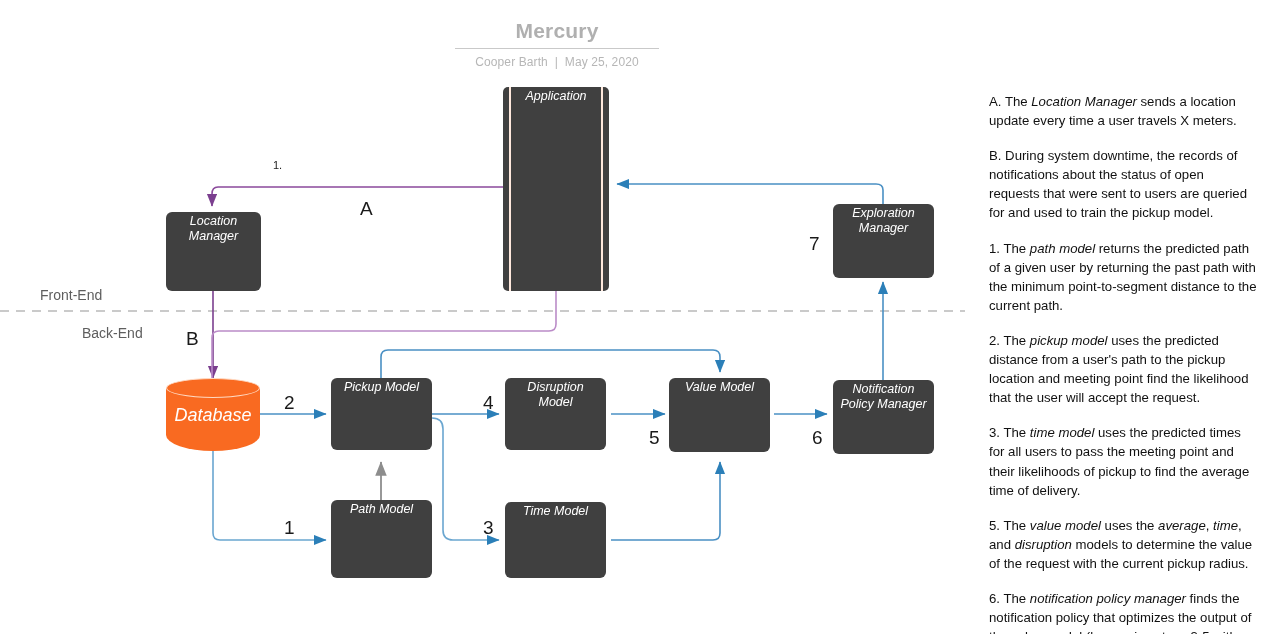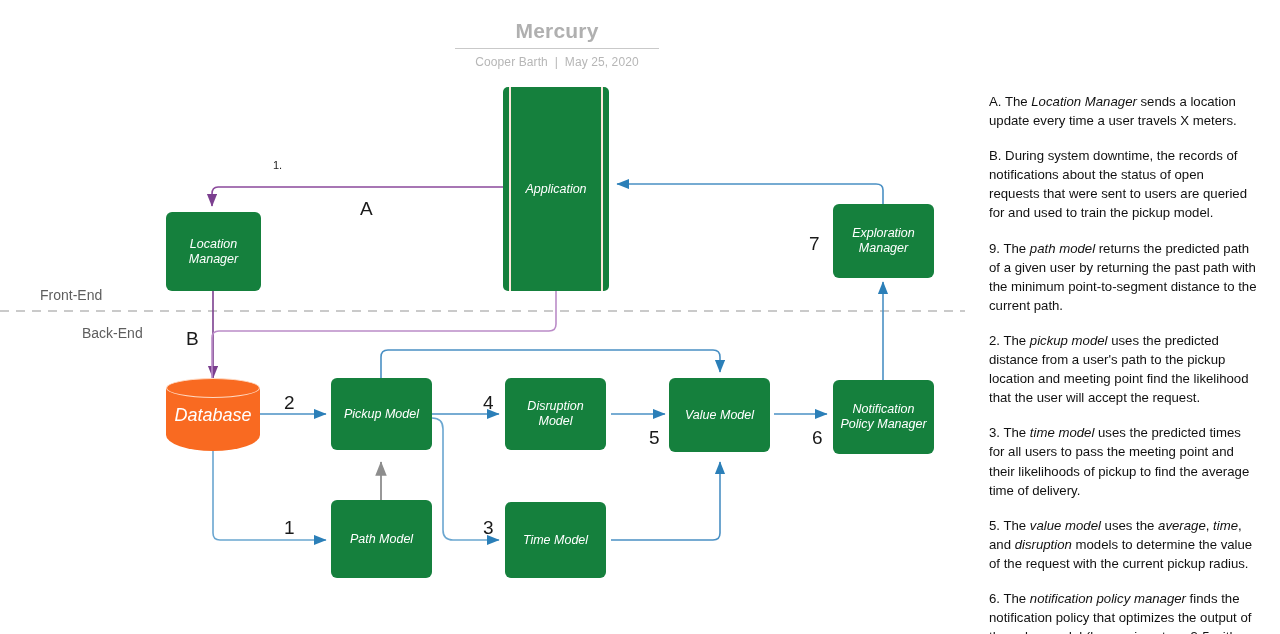--- a/index.html
+++ b/index.html
@@ -20,27 +20,27 @@
   }
   .doc-rule{height:1px;background:#c9c9c9;margin:4px 0 6px 0;width:100%;}
   .doc-sub{font-size:12px;color:#b6b6b6;letter-spacing:.1px;white-space:pre;}
 
   
   #canvas{position:absolute;left:0;top:0;width:965px;height:634px;}
 
   
   .node{
     position:absolute;
-    background:#15803d;
+    background:#404040;
     border-radius:6px;
     color:#ffffff;
     font-style:italic;
     font-size:12.5px;
     line-height:15px;
-    display:flex;align-items:center;justify-content:center;
+    display:flex;align-items:flex-start;justify-content:center;
     text-align:center;
     box-sizing:border-box;
     padding:2px 6px;
   }
   .node.app{border-radius:5px;}
   .app-bar{position:absolute;top:0;bottom:0;width:2px;background:#ffe9dd;}
 
   
   .db-wrap{position:absolute;}
   .db-body{
@@ -182,21 +182,21 @@
   <div class="lbl" style="left:284px;top:393px;">2</div>
   <div class="lbl" style="left:284px;top:518px;">1</div>
   <div class="lbl" style="left:483px;top:393px;">4</div>
   <div class="lbl" style="left:483px;top:518px;">3</div>
   <div class="lbl" style="left:649px;top:428px;">5</div>
   <div class="lbl" style="left:812px;top:428px;">6</div>
 
   <div class="notes" id="notes-col">
       <p><span>A. The </span><i>Location Manager</i><span> sends a location update every time a user travels X meters.</span></p>
       <p><span>B. During system downtime, the records of notifications about the status of open requests that were sent to users are queried for and used to train the pickup model.</span></p>
-      <p><span>9. The </span><i>path model</i><span> returns the predicted path of a given user by returning the past path with the minimum point-to-segment distance to the current path.</span></p>
+      <p><span>1. The </span><i>path model</i><span> returns the predicted path of a given user by returning the past path with the minimum point-to-segment distance to the current path.</span></p>
       <p><span>2. The </span><i>pickup model</i><span> uses the predicted distance from a user's path to the pickup location and meeting point find the likelihood that the user will accept the request.</span></p>
       <p><span>3. The </span><i>time model</i><span> uses the predicted times for all users to pass the meeting point and their likelihoods of pickup to find the average time of delivery.</span></p>
       <p><span>5. The </span><i>value model</i><span> uses the </span><i>average</i><span>, </span><i>time</i><span>, and </span><i>disruption</i><span> models to determine the value of the request with the current pickup radius.</span></p>
       <p><span>6. The </span><i>notification policy manager</i><span> finds the notification policy that optimizes the output of the value model (by running steps 3-5 with different R values).</span></p>
       <p><span>7. The </span><i>exploration manager</i><span> updates the interface to show the requester's options given the chosen policy.</span></p>
     </div>
 
 </div>
 
 </body></html>

